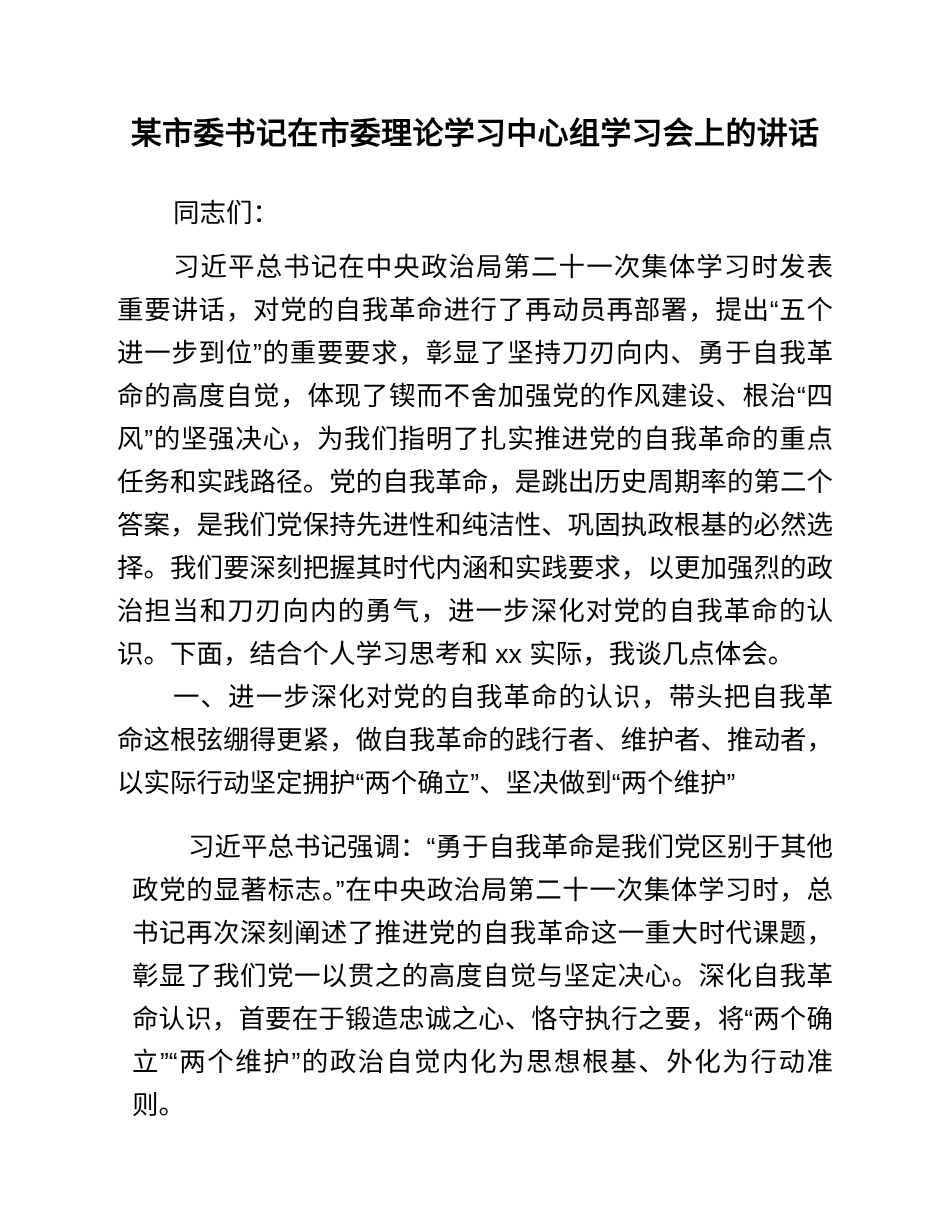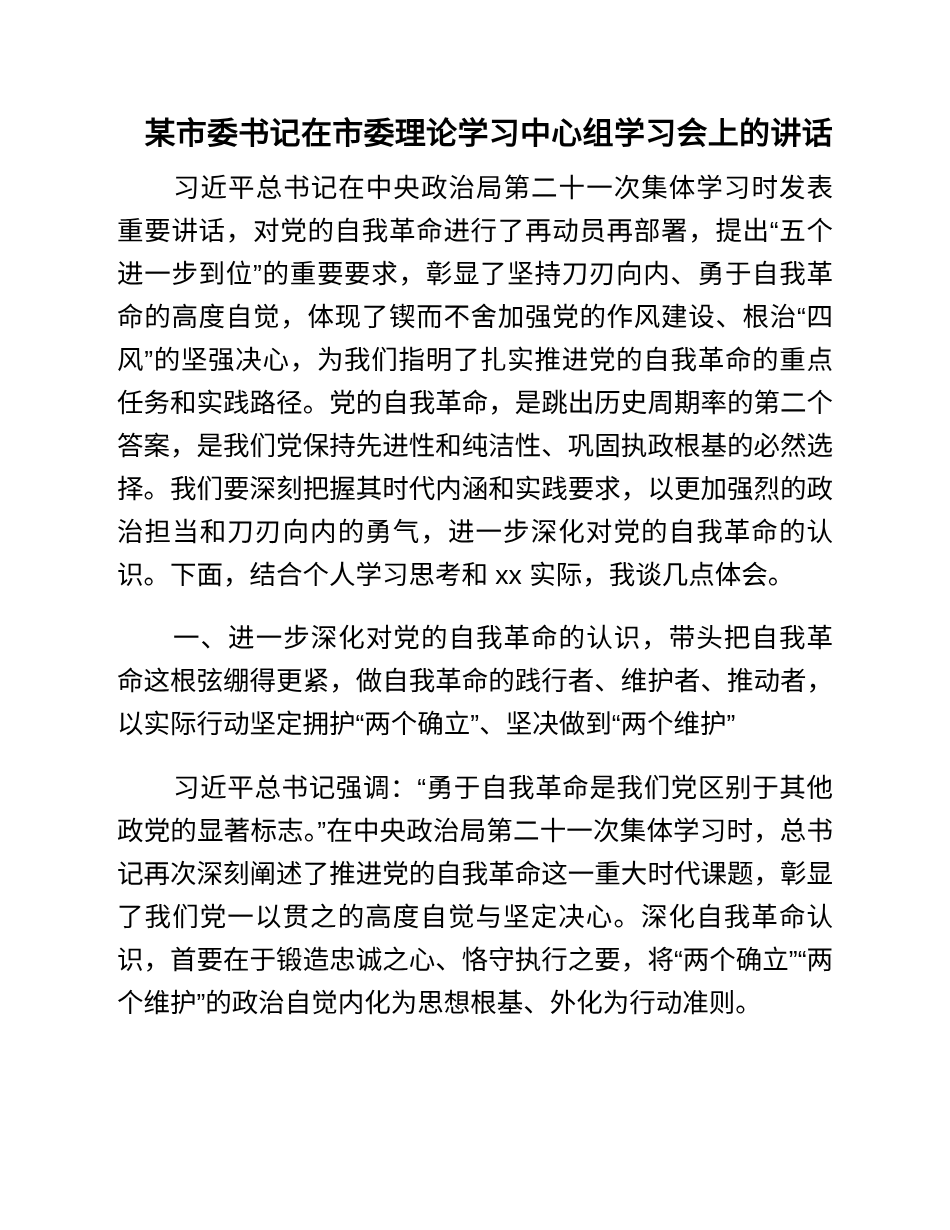--- a/index.html
+++ b/index.html
@@ -27,21 +27,21 @@
     left: 117px;
     top: 0;
     width: 716px;
   }
   .doc-title {
     margin: 0;
     padding: 0;
     font-size: 31px;
     line-height: 44px;
     font-weight: 700;
-    text-align: right;
+    text-align: center;
     letter-spacing: 0.3px;
     padding-top: 112px;
     word-break: break-all;
   }
   .para {
     margin: 0;
     padding: 0;
     font-size: 26.5px;
     line-height: 43px;
     text-align: justify;
@@ -50,32 +50,33 @@
     word-break: break-all;
     letter-spacing: 0px;
   }
   .para.indent {
     text-indent: 56px;
   }
   .salutation {
     margin-top: 36px;
   }
   .gap-1 { margin-top: 11px; }
-  .gap-2 { margin-top: 20px; }
-  .gap-3 { margin-top: 21px; }
+  .gap-2 { }
+  .gap-3 { margin-top: 21px; margin-left: 15px; }
 </style>
 </head>
 <body>
 
 <div class="page">
 
   <div class="doc-body">
 
     <h1 class="doc-title">某市委书记在市委理论学习中心组学习会上的讲话</h1>
 
+    <p class="para indent salutation">同志们：</p>
 
     <p class="para indent gap-1">习近平总书记在中央政治局第二十一次集体学习时发表重要讲话，对党的自我革命进行了再动员再部署，提出“五个进一步到位”的重要要求，彰显了坚持刀刃向内、勇于自我革命的高度自觉，体现了锲而不舍加强党的作风建设、根治“四风”的坚强决心，为我们指明了扎实推进党的自我革命的重点任务和实践路径。党的自我革命，是跳出历史周期率的第二个答案，是我们党保持先进性和纯洁性、巩固执政根基的必然选择。我们要深刻把握其时代内涵和实践要求，以更加强烈的政治担当和刀刃向内的勇气，进一步深化对党的自我革命的认识。下面，结合个人学习思考和 xx 实际，我谈几点体会。</p>
 
     <p class="para indent gap-2">一、进一步深化对党的自我革命的认识，带头把自我革命这根弦绷得更紧，做自我革命的践行者、维护者、推动者，以实际行动坚定拥护“两个确立”、坚决做到“两个维护”</p>
 
     <p class="para indent gap-3">习近平总书记强调：“勇于自我革命是我们党区别于其他政党的显著标志。”在中央政治局第二十一次集体学习时，总书记再次深刻阐述了推进党的自我革命这一重大时代课题，彰显了我们党一以贯之的高度自觉与坚定决心。深化自我革命认识，首要在于锻造忠诚之心、恪守执行之要，将“两个确立”“两个维护”的政治自觉内化为思想根基、外化为行动准则。</p>
 
   </div>
 
 </div>

